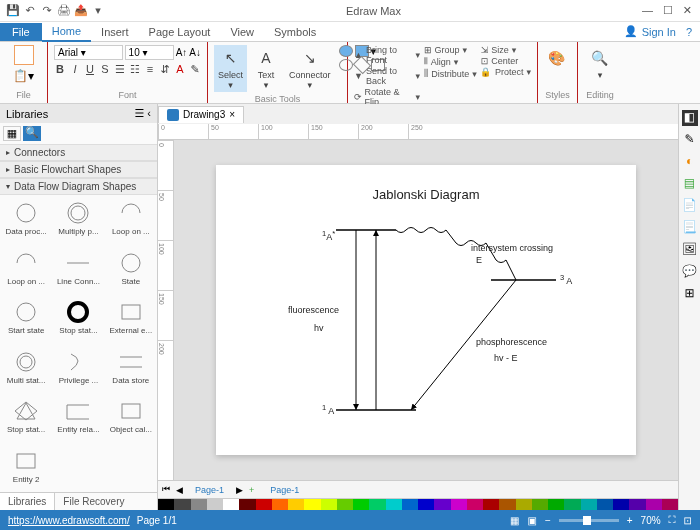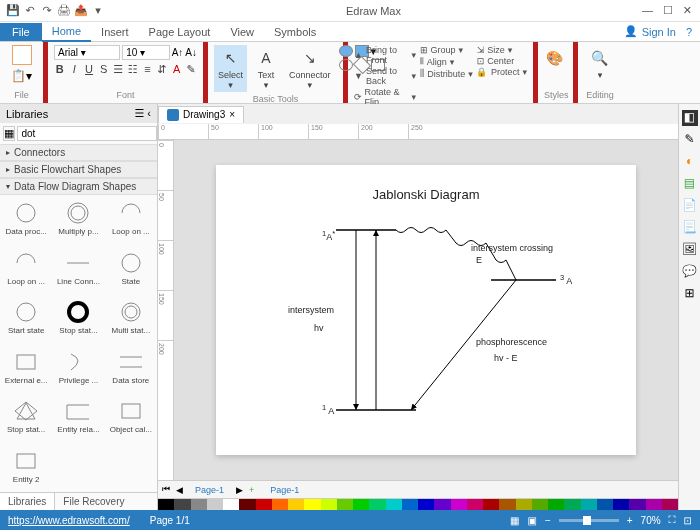--- a/index.html
+++ b/index.html
@@ -8,21 +8,21 @@
 .titlebar .qat { display:flex; gap:3px; padding-left:6px; }
 .titlebar .qat span { width:14px; height:14px; display:flex; align-items:center; justify-content:center; font-size:11px; color:#555; }
 .titlebar .title { flex:1; text-align:center; color:#555; font-size:11px; }
 .titlebar .winbtns { display:flex; gap:10px; padding-right:8px; color:#555; }
 .tabstrip { height:20px; display:flex; align-items:center; background:#fff; border-bottom:1px solid #d0d0d0; }
 .filetab { background:#2b7bbf; color:#fff; padding:3px 12px; font-size:11px; }
 .tab { padding:3px 10px; color:#555; font-size:11px; cursor:pointer; }
 .tab.active { color:#2b7bbf; border-bottom:2px solid #2b7bbf; }
 .signin { margin-left:auto; padding:3px 8px; color:#2b7bbf; font-size:11px; display:flex; align-items:center; gap:4px; }
 .ribbon { height:62px; background:#fafafa; display:flex; border-bottom:1px solid #d0d0d0; }
-.group { border-right:5px solid #b91c1c; padding:3px 6px; display:flex; flex-direction:column; justify-content:space-between; }
+.group { border-right:1px solid #b91c1c; padding:3px 6px; display:flex; flex-direction:column; justify-content:space-between; }
 .group-label { text-align:center; font-size:9px; color:#888; margin-top:2px; }
 .group-content { display:flex; gap:4px; align-items:flex-start; }
 .clip-icon { width:20px; height:20px; border:1px solid #f0a060; background:#fff; }
 .font-top { display:flex; gap:2px; align-items:center; }
 .font-select { border:1px solid #ccc; padding:1px 3px; font-size:10px; background:#fff; }
 .font-btns { display:flex; gap:3px; margin-top:3px; }
 .font-btns span { width:14px; text-align:center; font-size:11px; color:#444; }
 .tool-btn { display:flex; flex-direction:column; align-items:center; padding:2px 4px; font-size:9px; color:#444; }
 .tool-btn.sel { background:#cce4f7; }
 .tool-icon { width:22px; height:22px; margin-bottom:1px; display:flex; align-items:center; justify-content:center; font-size:14px; }
@@ -56,21 +56,21 @@
 .canvas { flex:1; background:#e0e0e0; display:flex; align-items:center; justify-content:center; position:relative; overflow:hidden; }
 .page { width:420px; height:290px; background:#fff; box-shadow:0 2px 6px rgba(0,0,0,.2); position:relative; }
 .diagram-title { position:absolute; top:22px; left:50%; transform:translateX(-50%); font-size:13px; color:#222; }
 .dlabel { position:absolute; font-size:9px; color:#222; }
 .page-tabs { height:18px; background:#f5f5f5; display:flex; align-items:center; gap:6px; padding:0 4px; font-size:9px; border-top:1px solid #ccc; }
 .page-tab { padding:1px 6px; color:#2b7bbf; }
 .color-palette { height:12px; display:flex; border-top:1px solid #ccc; }
 .color-palette span { flex:1; }
 .right-rail { width:22px; background:#f5f5f5; border-left:1px solid #ccc; display:flex; flex-direction:column; gap:6px; padding:6px 2px; align-items:center; }
 .right-rail span { width:16px; height:16px; font-size:12px; text-align:center; }
-.statusbar { height:20px; background:#2b7bbf; color:#fff; display:flex; align-items:center; padding:0 8px; font-size:10px; gap:20px; }
+.statusbar { height:20px; background:#2b7bbf; color:#fff; display:flex; align-items:center; padding:0 8px; font-size:10px; gap:7px; }
 .statusbar .right { margin-left:auto; display:flex; align-items:center; gap:8px; }
 .zoom-slider { width:60px; height:3px; background:#7fb0d8; position:relative; }
 .zoom-slider::after { content:''; position:absolute; left:40%; top:-3px; width:8px; height:9px; background:#fff; }
 svg.shape-svg { width:30px; height:24px; }
 </style>
 </head>
 <body>
 
 <div class="titlebar">
   <div class="qat">
@@ -183,21 +183,20 @@
 </div>
 
 <div class="workspace">
   <div class="sidebar">
     <div class="lib-header">
       <span>Libraries</span>
       <span>☰ ‹</span>
     </div>
     <div class="lib-search">
       <span style="width:18px;border:1px solid #ccc;text-align:center">▦</span>
-      <input value="dot" style="">
       <span class="sbtn">🔍</span>
     </div>
     <div class="lib-cat">
         <span class="chev">▸</span>
         <span>Connectors</span>
       </div>
     <div class="lib-cat">
         <span class="chev">▸</span>
         <span>Basic Flowchart Shapes</span>
       </div>
@@ -267,33 +266,33 @@
           <div class="shape-preview">
             <svg class="shape-svg">
               <circle cx="15" cy="12" r="9" fill="none" stroke="#000" stroke-width="4"></circle>
             </svg>
           </div>
           <span>Stop stat...</span>
         </div>
         <div class="shape-item">
           <div class="shape-preview">
             <svg class="shape-svg">
+              <rect x="6" y="5" width="18" height="14" fill="none" stroke="#888"></rect>
+            </svg>
+          </div>
+          <span>External e...</span>
+        </div>
+        <div class="shape-item">
+          <div class="shape-preview">
+            <svg class="shape-svg">
               <circle cx="15" cy="12" r="9" fill="none" stroke="#888"></circle>
               <circle cx="15" cy="12" r="6" fill="none" stroke="#888"></circle>
             </svg>
           </div>
           <span>Multi stat...</span>
-        </div>
-        <div class="shape-item">
-          <div class="shape-preview">
-            <svg class="shape-svg">
-              <rect x="6" y="5" width="18" height="14" fill="none" stroke="#888"></rect>
-            </svg>
-          </div>
-          <span>External e...</span>
         </div>
         <div class="shape-item">
           <div class="shape-preview">
             <svg class="shape-svg">
               <path d="M8 4 Q22 10 8 20" fill="none" stroke="#888"></path>
             </svg>
           </div>
           <span>Privilege ...</span>
         </div>
         <div class="shape-item">
@@ -386,21 +385,21 @@
                 <marker id="ah" markerWidth="8" markerHeight="8" refX="6" refY="3" orient="auto">
                   <path d="M0,0 L6,3 L0,6 Z" fill="#000"></path>
                 </marker>
               </defs>
           </svg>
           <div class="dlabel" style="top:64px;left:106px"><sup>1</sup><span>A</span><sup>*</sup></div>
           <div class="dlabel" style="top:108px;left:344px"><sup>3</sup> <span>A</span></div>
           <div class="dlabel" style="top:238px;left:106px"><sup>1</sup> <span>A</span></div>
           <div class="dlabel" style="top:78px;left:255px">intersystem crossing</div>
           <div class="dlabel" style="top:90px;left:260px">E</div>
-          <div class="dlabel" style="top:140px;left:72px">intersystem</div>
+          <div class="dlabel" style="top:140px;left:72px">fluorescence</div>
           <div class="dlabel" style="top:158px;left:98px">hv</div>
           <div class="dlabel" style="top:172px;left:260px">phosphorescence</div>
           <div class="dlabel" style="top:188px;left:278px">hv - E</div>
         </div>
       </div>
     </div>
     <div class="page-tabs">
       <span>⏮</span>
       <span>◀</span>
       <span class="page-tab">Page-1</span>

